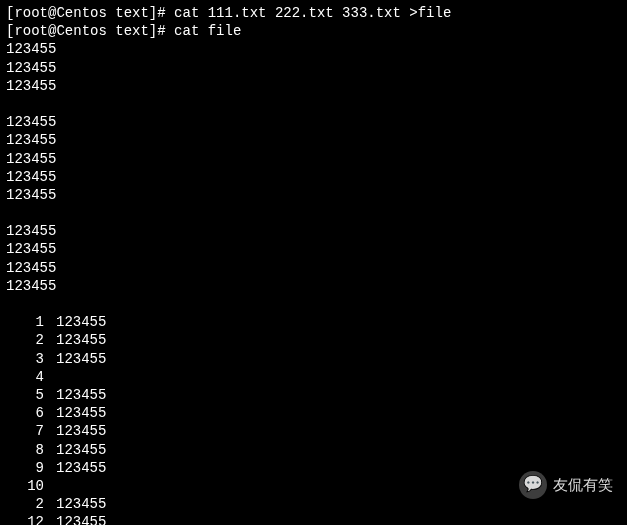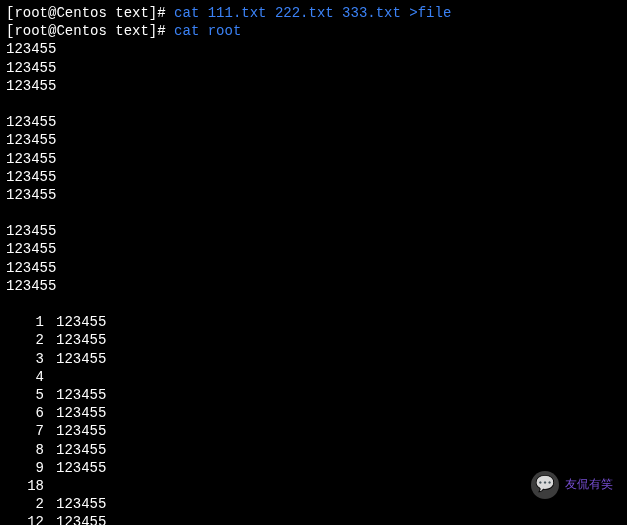--- a/index.html
+++ b/index.html
@@ -16,59 +16,59 @@
       width: 627px;
       height: 525px;
       padding: 4px 6px;
       position: relative;
       overflow: hidden;
     }
     .line {
       white-space: pre;
       min-height: 1.3em;
     }
-    .command { color: #3b82f6; margin-top: 12px; }
+    .command { color: #ffffff; margin-top: 12px; }
     .watermark {
       position: absolute;
       bottom: 26px;
       right: 14px;
       display: flex;
       align-items: center;
       gap: 6px;
       opacity: 0.85;
     }
     .watermark-icon {
       width: 28px;
       height: 28px;
       background: rgba(120,120,120,0.6);
       border-radius: 50%;
       display: flex;
       align-items: center;
       justify-content: center;
       font-size: 16px;
     }
     .watermark-text {
-      color: #8b5cf6;
+      color: #ffffff;
       font-family: sans-serif;
-      font-size: 12px;
+      font-size: 15px;
     }
     .numbered {
       display: flex;
     }
     .line-num {
       width: 50px;
       text-align: right;
       padding-right: 12px;
     }
   </style>
 </head>
 <body>
 
 <div class="line">[<span>root</span>@<span>Centos</span> <span>text</span>]<span>#</span> <span class="command">cat 111.txt 222.txt 333.txt &gt;file</span></div>
-<div class="line">[<span>root</span>@<span>Centos</span> <span>text</span>]<span>#</span> <span class="command">cat root</span></div>
+<div class="line">[<span>root</span>@<span>Centos</span> <span>text</span>]<span>#</span> <span class="command">cat file</span></div>
 
 <div class="line">123455</div>
 <div class="line">123455</div>
 <div class="line">123455</div>
 <div class="line"> </div>
 <div class="line">123455</div>
 <div class="line">123455</div>
 <div class="line">123455</div>
 <div class="line">123455</div>
 <div class="line">123455</div>
@@ -81,21 +81,21 @@
 
 <div class="line numbered"><span class="line-num">1</span><span>123455</span></div>
 <div class="line numbered"><span class="line-num">2</span><span>123455</span></div>
 <div class="line numbered"><span class="line-num">3</span><span>123455</span></div>
 <div class="line numbered"><span class="line-num">4</span><span></span></div>
 <div class="line numbered"><span class="line-num">5</span><span>123455</span></div>
 <div class="line numbered"><span class="line-num">6</span><span>123455</span></div>
 <div class="line numbered"><span class="line-num">7</span><span>123455</span></div>
 <div class="line numbered"><span class="line-num">8</span><span>123455</span></div>
 <div class="line numbered"><span class="line-num">9</span><span>123455</span></div>
-<div class="line numbered"><span class="line-num">18</span><span></span></div>
+<div class="line numbered"><span class="line-num">10</span><span></span></div>
 <div class="line numbered"><span class="line-num">2</span><span>123455</span></div>
 <div class="line numbered"><span class="line-num">12</span><span>123455</span></div>
 
 <div class="watermark">
   <div class="watermark-icon">
       <span>💬</span>
     </div>
   <div class="watermark-text">友侃有笑</div>
 </div>
 

